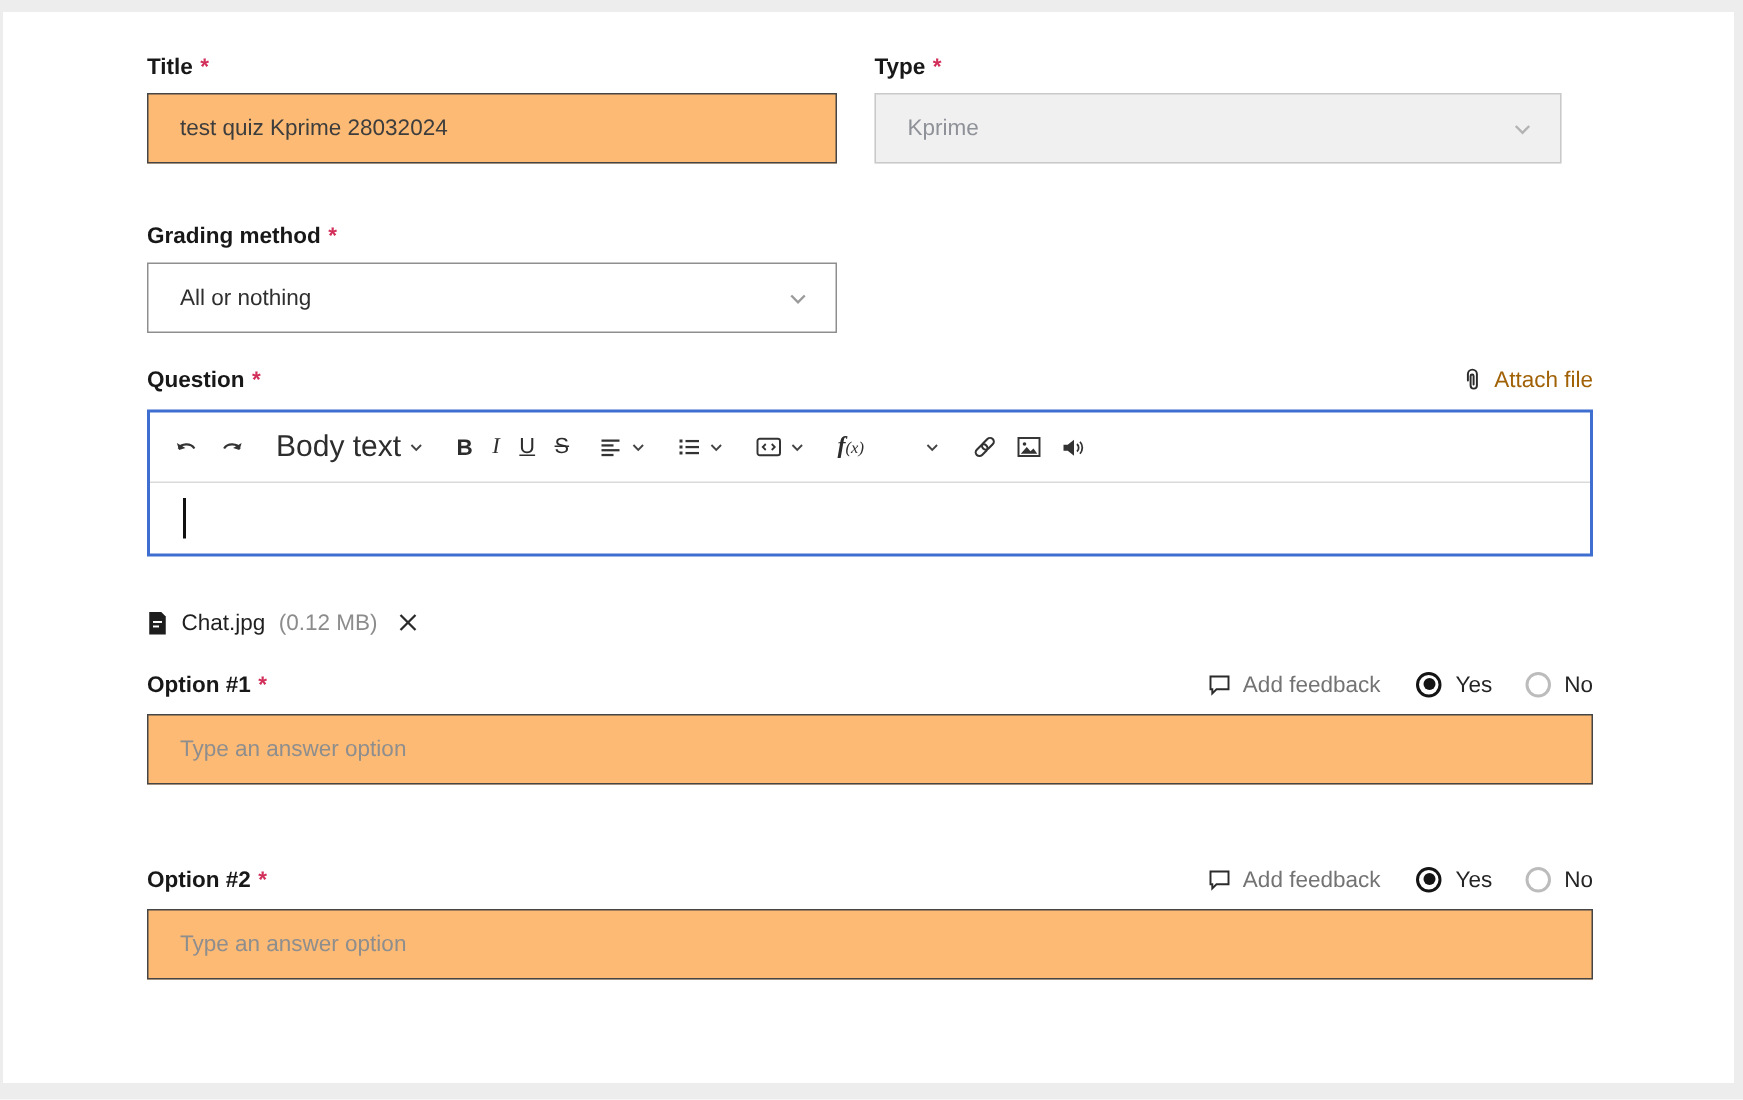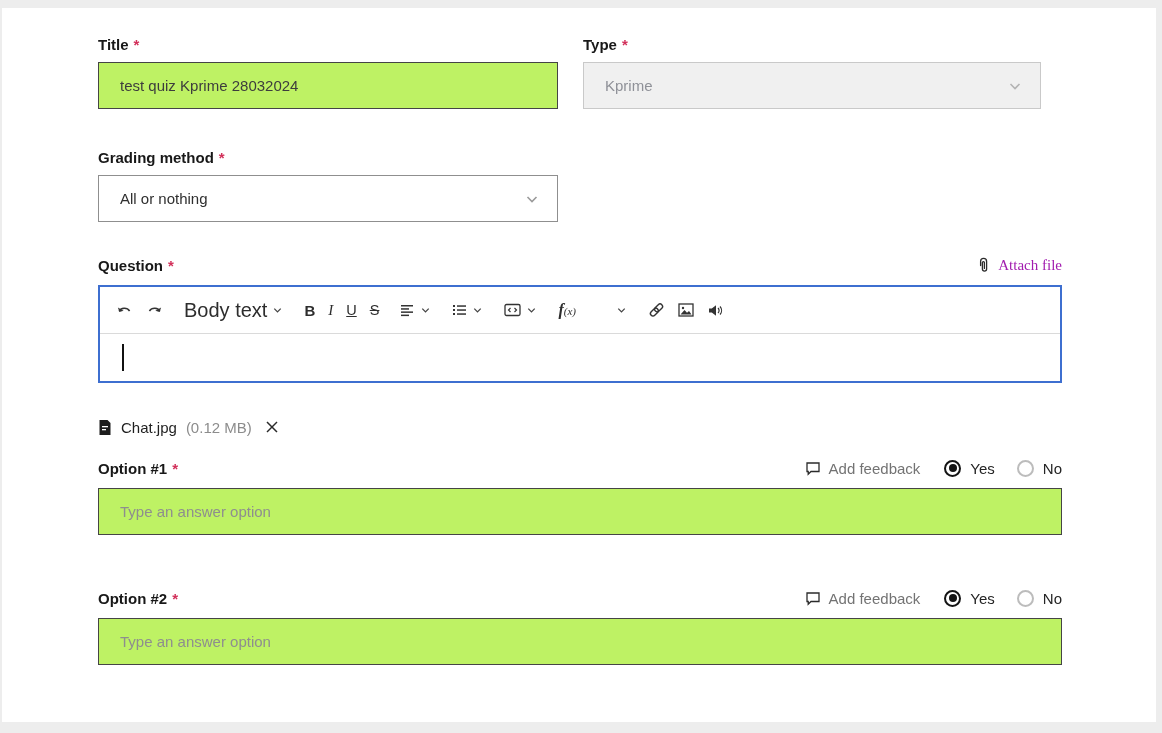--- a/index.html
+++ b/index.html
@@ -33,42 +33,42 @@
   .collapse-btn .bar{width:20px;height:3px;background:#161616;}
   .content{padding:26px 94px 0 96px;}
 
   .label-row{display:flex;align-items:center;margin-bottom:8px;height:20px;}
   .field-label{font-size:15px;font-weight:700;color:#181818;}
   .req{color:var(--red);font-weight:700;margin-left:5px;font-size:15px;}
 
   .row-two{display:grid;grid-template-columns:460px 458px;column-gap:44px;gap:25px;}
 
   .text-input{
-    width:100%;height:47px;border:1px solid #454545;background:#bef264;
+    width:100%;height:47px;border:1px solid #454545;background:#fdba74;
     padding:0 21px;font-size:15px;color:#3d3d3d;
     font-family:"Liberation Sans", sans-serif;outline:none;
   }
   .text-input::placeholder{color:#8e8e8e;opacity:1;}
 
   .select{
     height:47px;border:1px solid #8f8f8f;background:#fff;
     display:flex;align-items:center;justify-content:space-between;
     padding:0 17px 0 21px;font-size:15px;color:#2f2f2f;cursor:pointer;
   }
   .select.disabled{
     background:#f0f0f0;border-color:#c9c9c9;color:#8f9198;cursor:default;
   }
   .chev{flex:0 0 auto;}
 
-  .section{margin-top:32px;}
+  .section{margin-top:20px;}
   .mt-grading{margin-top:38px;}
   .w-460{width:460px;}
 
   .q-label-row{display:flex;align-items:center;justify-content:space-between;margin-bottom:9px;height:22px;}
-  .attach{display:flex;align-items:flex-end;gap:7px;font-size:15px;color:#a21caf;cursor:pointer;font-family:Liberation Serif, serif;}
+  .attach{display:flex;align-items:flex-end;gap:7px;font-size:15px;color:#a16207;cursor:pointer;}
 
   .editor{border:2px solid var(--blue);background:#fff;}
   .toolbar{
     height:47px;display:flex;align-items:center;padding:0 16px;
     border-bottom:1px solid #dadada;gap:13px;color:#2d2d2d;
   }
   .tb-btn{display:flex;align-items:center;gap:5px;cursor:pointer;white-space:nowrap;}
   .tb-group{margin-left:8px;}
   .tb-style-label{font-size:20px;color:#2d2d2d;}
   .tb-B{font-size:15px;font-weight:800;}

